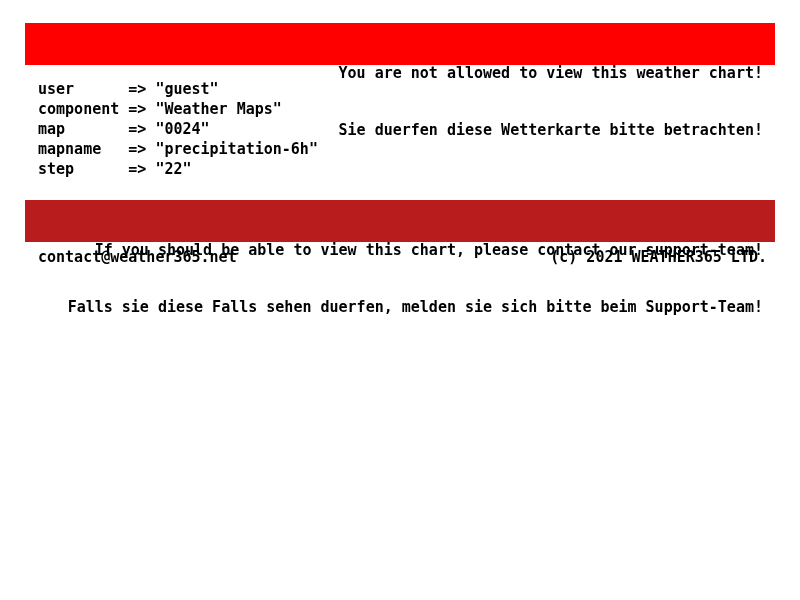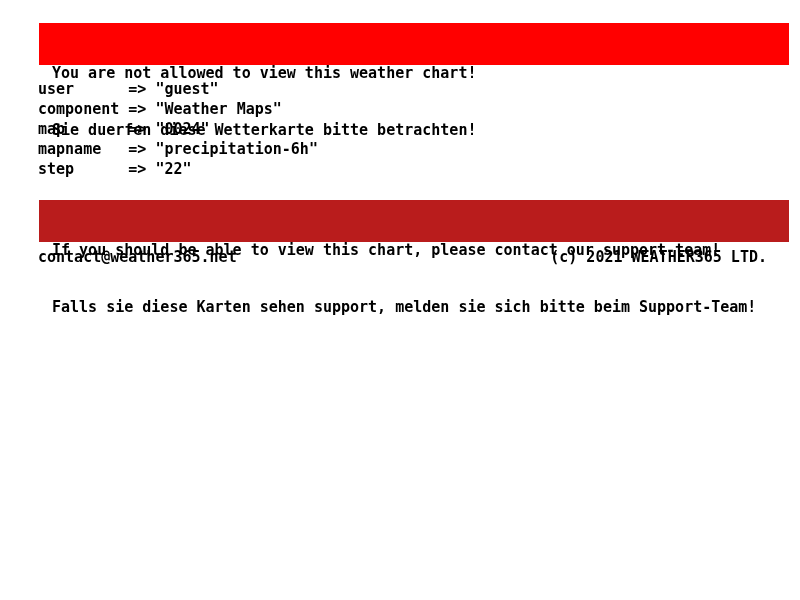--- a/index.html
+++ b/index.html
@@ -9,27 +9,28 @@
     height: 600px;
     overflow: hidden;
     background: #ffffff;
     font-family: "DejaVu Sans Mono", "Liberation Mono", monospace;
     font-weight: bold;
     font-size: 15px;
     color: #000000;
   }
   .banner {
     position: absolute;
-    left: 39px;
+    left: 25px;
     width: 750px;
     height: 42px;
     box-sizing: border-box;
-    padding: 3px 0 0 13px;
+    padding: 3px 12px 0 13px;
     line-height: 19px;
     white-space: pre;
+    text-align: right;
   }
   .banner-red   { top: 23px;  background: #ff0000; }
   .banner-green { top: 200px; background: #00ee00; }
   .kv {
     position: absolute;
     left: 38px;
     top: 79px;
     line-height: 20px;
     white-space: pre;
   }
@@ -54,19 +55,19 @@
 
 <div class="banner banner-red" style="background: rgb(255, 0, 0);">
   <div>You are not allowed to view this weather chart!</div>
   <div>Sie duerfen diese Wetterkarte bitte betrachten!</div>
 </div>
 
 <div class="kv"><div><span class="kv-key">user</span><span class="kv-arrow">=&gt;</span><span class="kv-value">"guest"</span></div><div><span class="kv-key">component</span><span class="kv-arrow">=&gt;</span><span class="kv-value">"Weather Maps"</span></div><div><span class="kv-key">map</span><span class="kv-arrow">=&gt;</span><span class="kv-value">"0024"</span></div><div><span class="kv-key">mapname</span><span class="kv-arrow">=&gt;</span><span class="kv-value">"precipitation-6h"</span></div><div><span class="kv-key">step</span><span class="kv-arrow">=&gt;</span><span class="kv-value">"22"</span></div></div>
 
 <div class="banner banner-green" style="background: #b91c1c;">
   <div>If you should be able to view this chart, please contact our support-team!</div>
-  <div>Falls sie diese Karten sehen support, melden sie sich bitte beim Support-Team!</div>
+  <div>Falls sie diese Falls sehen duerfen, melden sie sich bitte beim Support-Team!</div>
 </div>
 
 <div class="footer">
   <span>contact@weather365.net</span>
   <span>(c) 2021 WEATHER365 LTD.</span>
 </div>
 
 </body></html>

